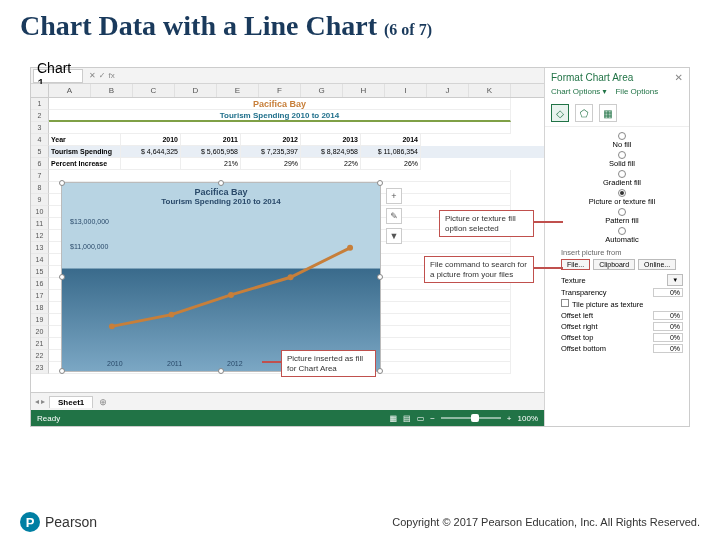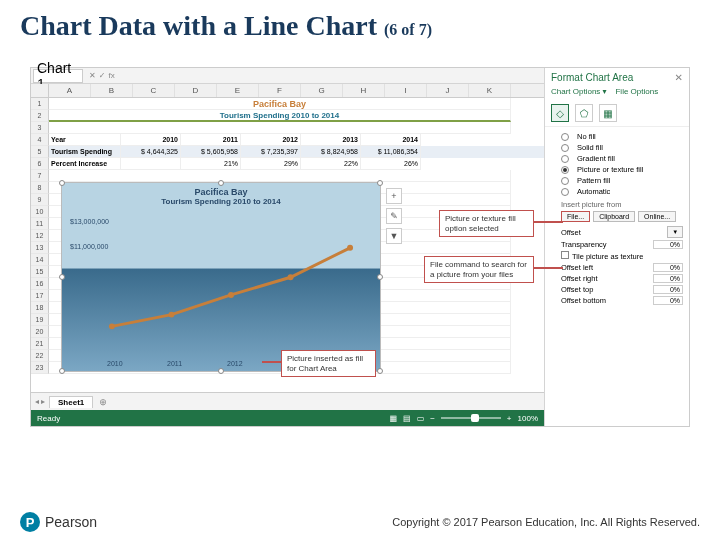--- a/index.html
+++ b/index.html
@@ -53,21 +53,21 @@
   .pane-title-row { display: flex; justify-content: space-between; padding: 4px 6px; font-size: 10px; color: #217346; gap: 32px; }
   .pane-close { color: #888; cursor: pointer; }
   .pane-links { padding: 0 6px 4px; font-size: 8px; color: #217346; }
   .pane-icons { display: flex; gap: 6px; padding: 4px 6px; border-bottom: 1px solid #eee; }
   .pane-icon { width: 18px; height: 18px; border: 1px solid #ccc; display: flex; align-items: center; justify-content: center; font-size: 10px; color: #217346; }
   .pane-icon.active { border-color: #217346; background: #e8f3ee; }
   .pane-section { padding: 4px 6px; }
   .pane-heading { font-size: 8px; color: #555; padding: 2px 0; display: flex; align-items: center; gap: 3px; }
   .pane-heading::before { content: "▸"; font-size: 7px; }
   .pane-heading.open::before { content: "▾"; }
-  .radio-row { display: flex; align-items: center; gap: 8px; font-size: 7.5px; padding: 1px 0 1px 10px; }
+  .radio-row { display: flex; align-items: center; gap: 0; font-size: 7.5px; padding: 1px 0 1px 10px; flex-direction: column; }
   .radio { width: 8px; height: 8px; border: 1px solid #888; border-radius: 50%; display: inline-block; position: relative; }
   .radio.sel::after { content: ""; position: absolute; inset: 1px; background: #333; border-radius: 50%; }
   .sub-label { font-size: 7.5px; color: #666; padding: 3px 0 2px 10px; }
   .btn-row { display: flex; gap: 3px; padding: 0 0 3px 10px; }
   .mini-btn { border: 1px solid #bbb; padding: 1px 5px; font-size: 7px; background: #f5f5f5; }
   .mini-btn.hot { border: 1.5px solid #c0504d; }
   .field-row { display: flex; justify-content: space-between; align-items: center; font-size: 7.5px; padding: 1px 0 1px 10px; }
   .mini-input { width: 30px; border: 1px solid #ccc; font-size: 7px; padding: 0 2px; text-align: right; }
   .chk { width: 8px; height: 8px; border: 1px solid #888; display: inline-block; margin-right: 3px; }
   .footer { position: absolute; bottom: 8px; left: 0; right: 0; display: flex; justify-content: space-between; align-items: center; padding: 0 20px; }
@@ -322,21 +322,21 @@
           <span class="radio"></span>
           <span>Automatic</span>
         </div>
       <div class="sub-label">Insert picture from</div>
       <div class="btn-row">
         <div class="mini-btn hot">File...</div>
         <div class="mini-btn">Clipboard</div>
         <div class="mini-btn">Online...</div>
       </div>
       <div class="field-row">
-          <span>Offset</span>
+          <span>Texture</span>
           <span class="mini-btn">▾</span>
         </div>
       <div class="field-row">
           <span>Transparency</span>
           <span class="mini-input">0%</span>
         </div>
       <div class="field-row">
           <span><span class="chk"></span><span>Tile picture as texture</span></span>
         </div>
       <div class="field-row">

